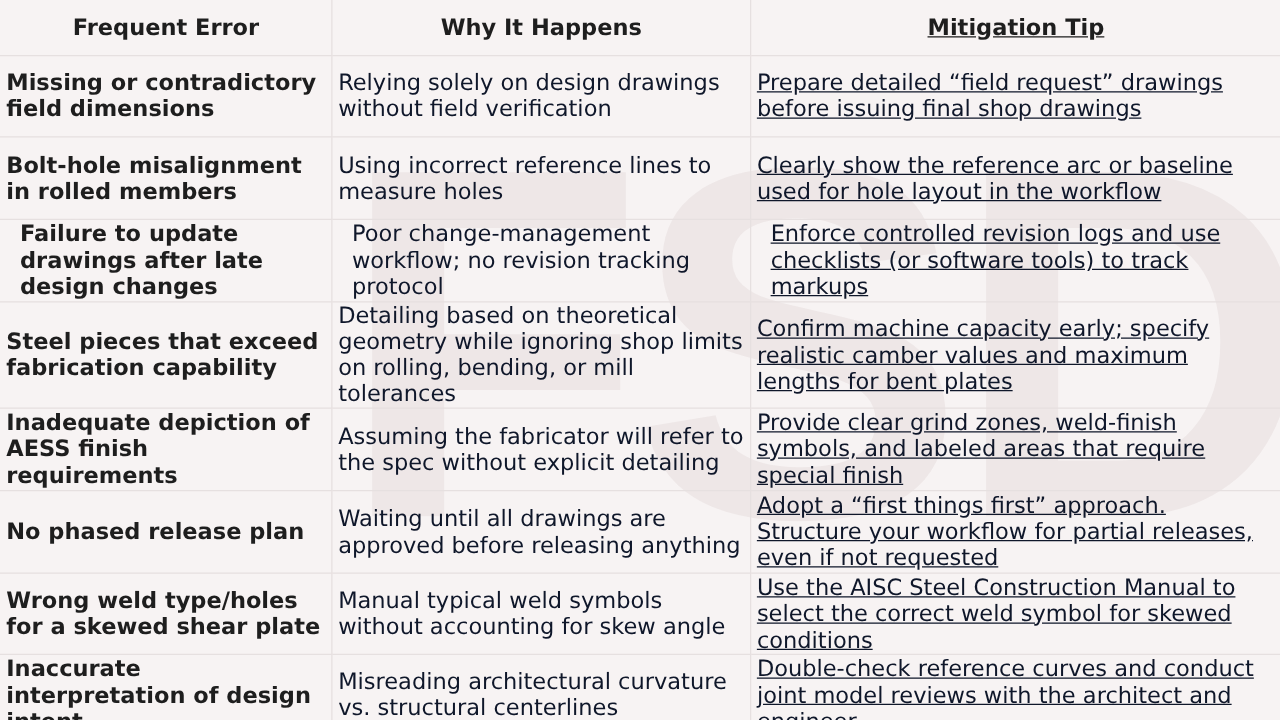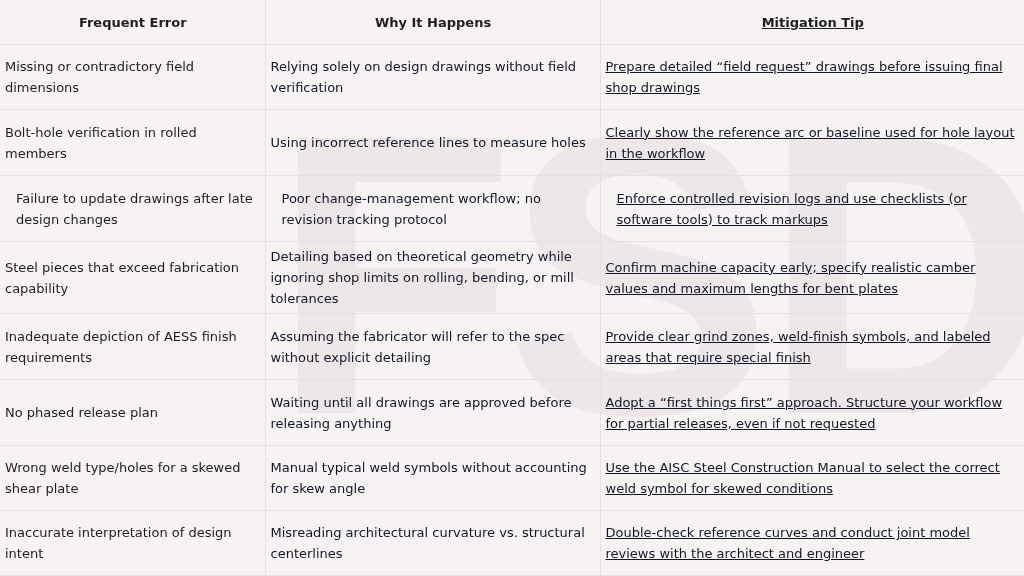--- a/index.html
+++ b/index.html
@@ -23,28 +23,28 @@
   table {
     position:relative; z-index:1;
     width:1024px; height:576px;
     border-collapse:collapse; table-layout:fixed;
   }
   col.c1 { width:265px; } col.c2 { width:335px; } col.c3 { width:424px; }
   th, td {
     border:1px solid #e6e0e0;
     padding:0 4px 0 5px;
     vertical-align:middle;
-    font-size:13px; line-height:21px;
+    font-size:18px; line-height:21px;
     text-align:left;
   }
   th {
     font-weight:bold; text-align:center; color:#1e1e1e;
     height:44px;
   }
-  td.err { font-weight:normal; color:#1e1e1e; }
+  td.err { font-weight:bold; color:#1e1e1e; }
   td { color:#0f172a; }
   tr { background:transparent; }
   tr.r1 td { height:64px; } tr.r2 td { height:65px; } tr.r3 td { height:65px;padding-left:16px; }
   tr.r4 td { height:71px; } tr.r5 td { height:65px; } tr.r6 td { height:65px; }
   tr.r7 td { height:64px; } tr.r8 td { height:64px; }
   table, tr:first-child th { border-top:none; }
   th:first-child, td:first-child { border-left:none; }
   th:last-child, td:last-child { border-right:none;text-decoration:underline; }
 </style>
 </head>
@@ -65,21 +65,21 @@
       <th>Mitigation Tip</th>
     </tr>
   </thead>
   <tbody>
     <tr class="r1">
       <td class="err">Missing or contradictory field dimensions</td>
       <td>Relying solely on design drawings without field verification</td>
       <td>Prepare detailed “field request” drawings before issuing final shop drawings</td>
     </tr>
     <tr class="r2">
-      <td class="err">Bolt-hole verification in rolled members</td>
+      <td class="err">Bolt-hole misalignment in rolled members</td>
       <td>Using incorrect reference lines to measure holes</td>
       <td>Clearly show the reference arc or baseline used for hole layout in the workflow</td>
     </tr>
     <tr class="r3">
       <td class="err">Failure to update drawings after late design changes</td>
       <td>Poor change-management workflow; no revision tracking protocol</td>
       <td>Enforce controlled revision logs and use checklists (or software tools) to track markups</td>
     </tr>
     <tr class="r4">
       <td class="err">Steel pieces that exceed fabrication capability</td>

